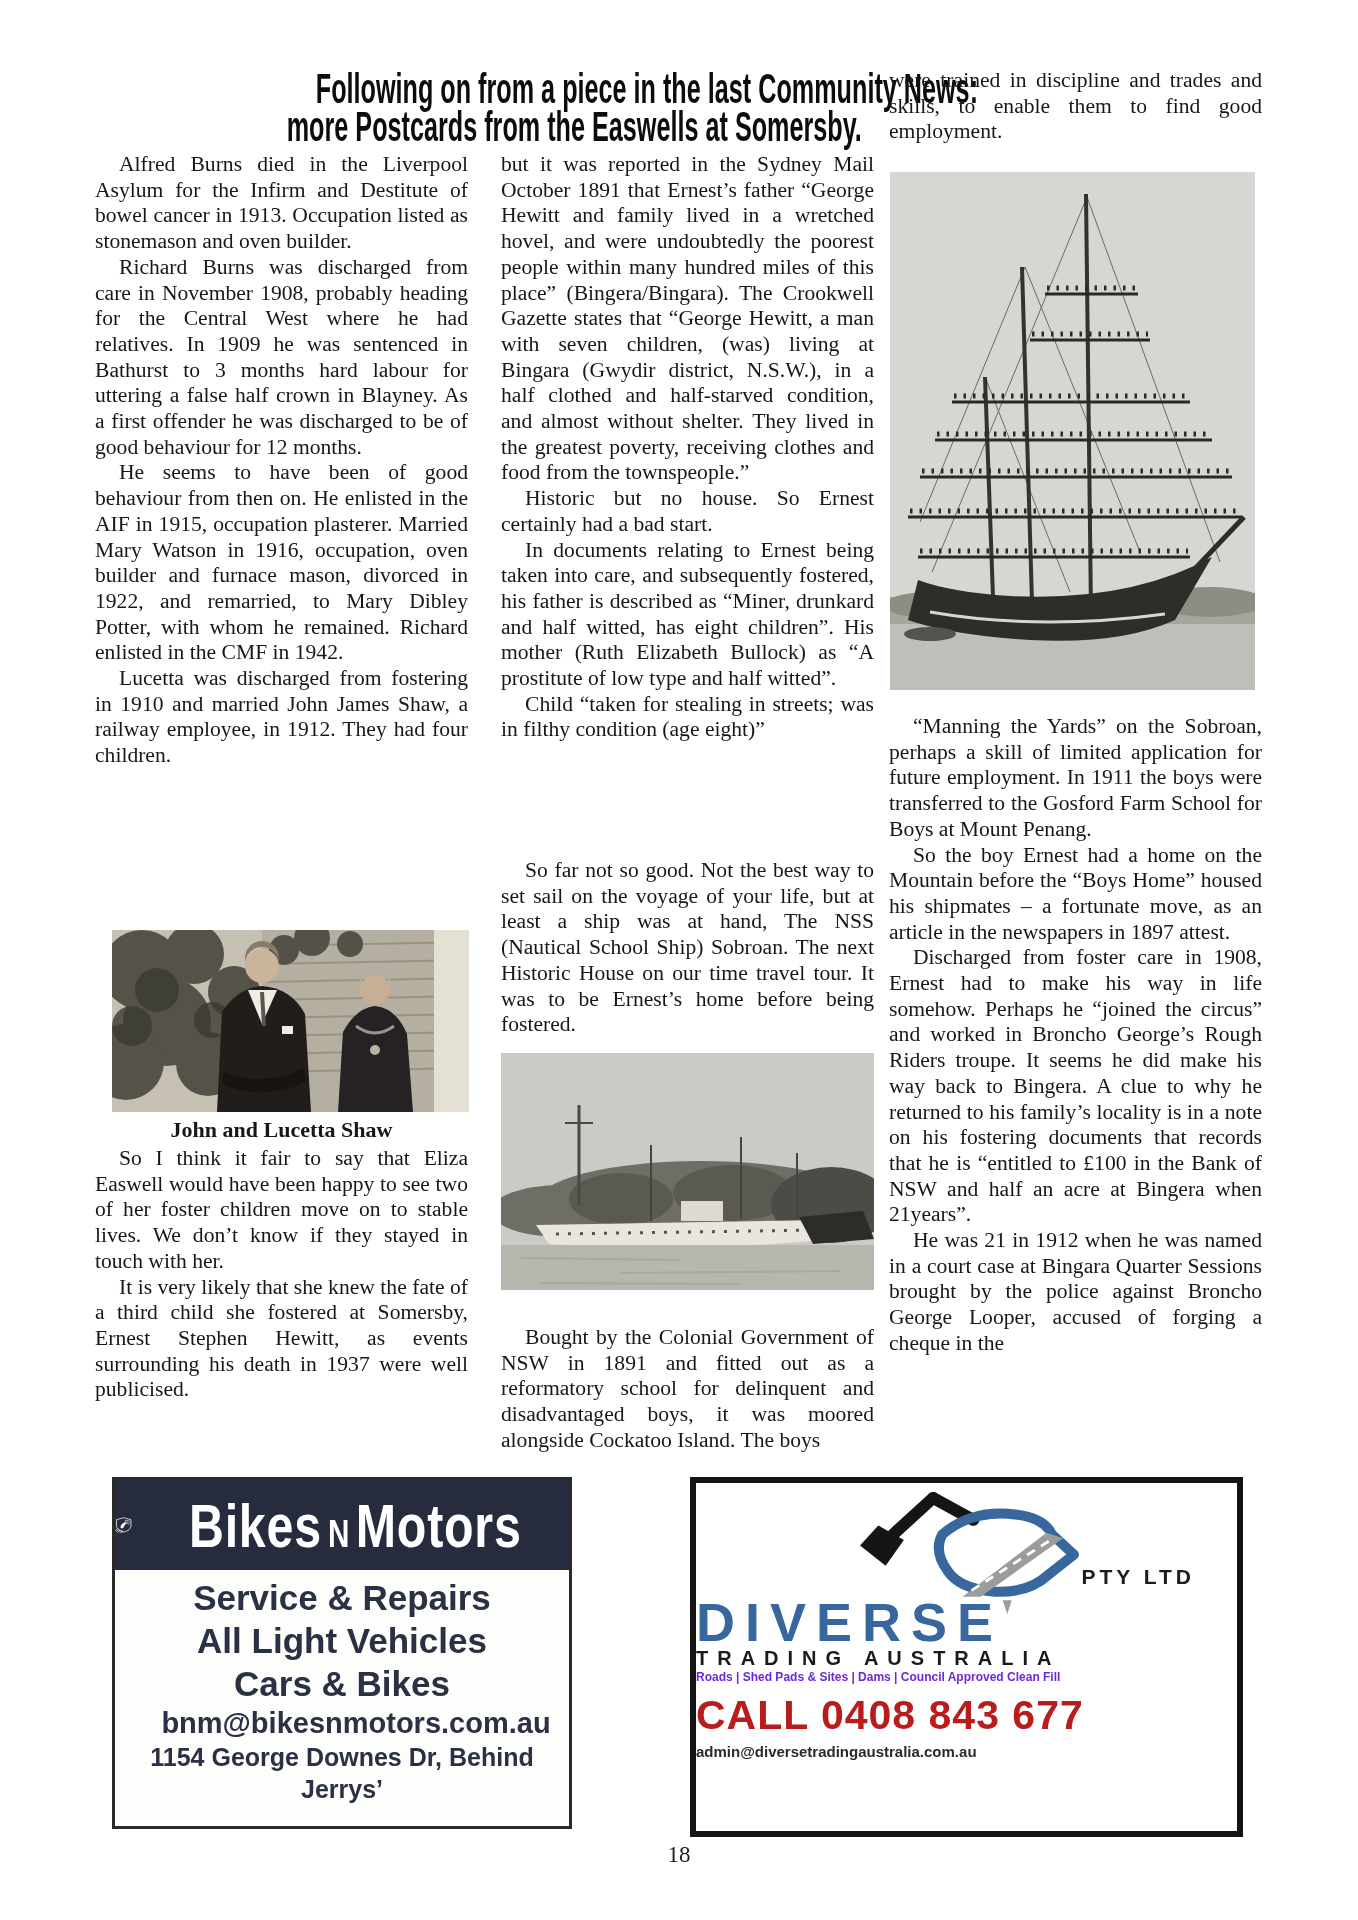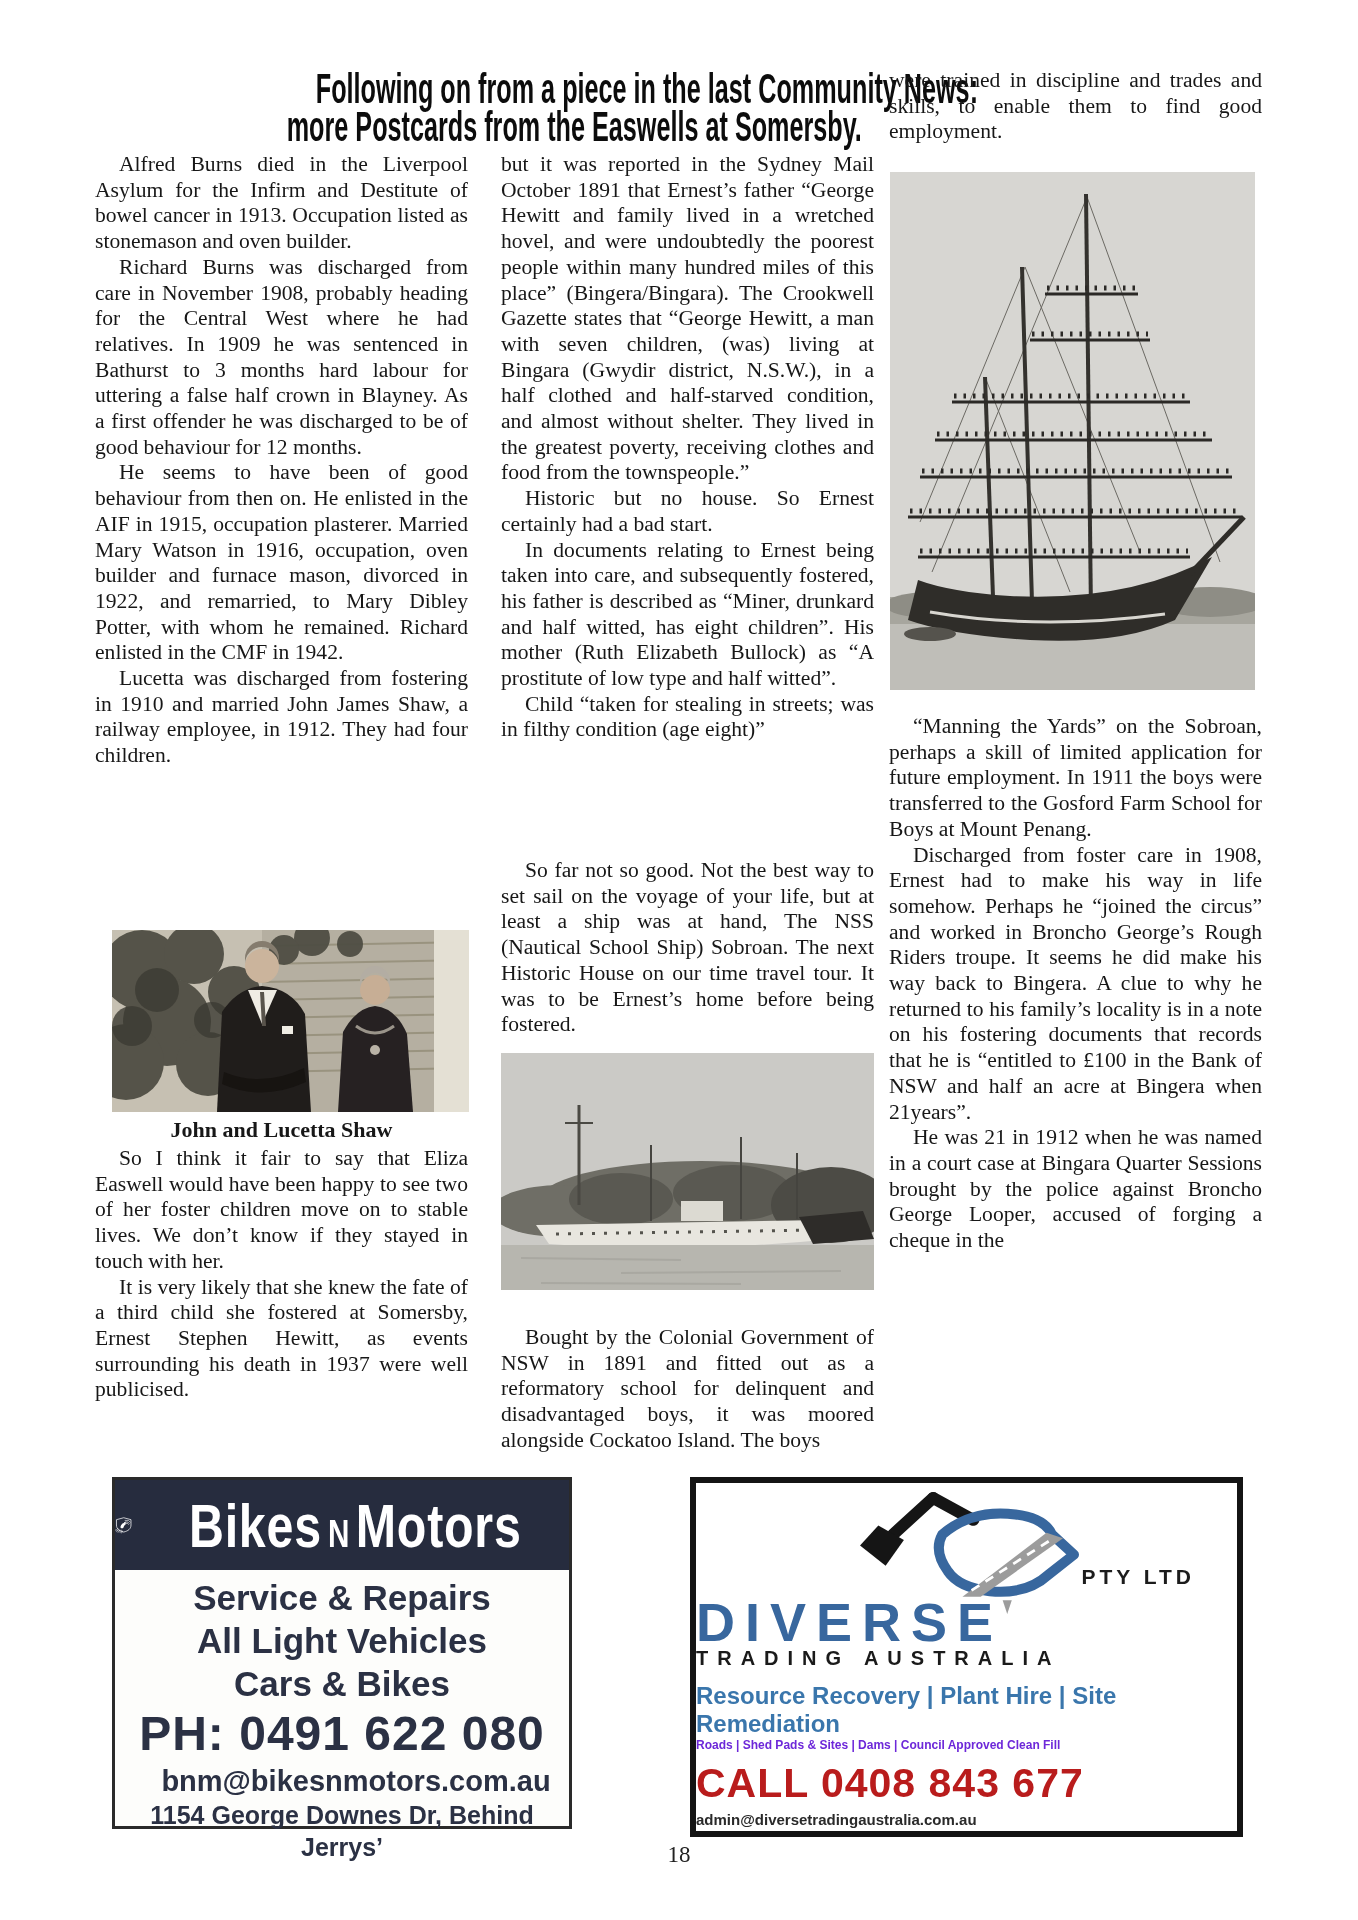--- a/index.html
+++ b/index.html
@@ -211,20 +211,21 @@
       </g>
       <path d="M18 448 Q60 463 140 468 Q230 473 285 448 L322 385 Q240 430 120 424 Q60 420 28 408 Z" fill="#2f2d29"></path>
       <path d="M300 402 L354 345" stroke="#2f2d29" stroke-width="5"></path>
       <path d="M40 440 Q150 459 275 442" stroke="#d8d6d0" stroke-width="3" fill="none"></path>
       <ellipse cx="40" cy="462" rx="26" ry="7" fill="#55534d"></ellipse>
     </svg>
   </figure>
 
   <div class="tblock" style="left:889px;top:714px;">
     <p>“Manning the Yards” on the Sobroan, perhaps a skill of limited application for future employment. In 1911 the boys were transferred to the Gosford Farm School for Boys at Mount Penang.</p>
+    <p>So the boy Ernest had a home on the Mountain before the “Boys Home” housed his shipmates – a fortunate move, as an article in the newspapers in 1897 attest.</p>
     <p>Discharged from foster care in 1908, Ernest had to make his way in life somehow. Perhaps he “joined the circus” and worked in Broncho George’s Rough Riders troupe. It seems he did make his way back to Bingera. A clue to why he returned to his family’s locality is in a note on his fostering documents that records that he is “entitled to £100 in the Bank of NSW and half an acre at Bingera when 21years”.</p>
     <p>He was 21 in 1912 when he was named in a court case at Bingara Quarter Sessions brought by the police against Broncho George Looper, accused of forging a cheque in the</p>
   </div>
 
   <div class="bikes-ad">
     <div class="bikes-head">
       <svg width="72" height="66" viewBox="0 0 72 66">
         <path d="M36 3 L66 11 V33 C66 49 54 58 36 62 C18 58 6 49 6 33 V11 Z" fill="none" stroke="#ffffff" stroke-width="3"></path>
         <path d="M40 14 Q58 10 64 22 M42 20 Q56 18 60 28 M44 26 Q54 25 57 32" stroke="#ffffff" stroke-width="2.5" fill="none"></path>
         <path d="M22 42 Q26 27 38 24 L45 30 Q36 34 34 45 Q28 50 22 42 Z" fill="#ffffff"></path>
@@ -237,42 +238,40 @@
       <div class="bikes-brand">
         <span class="big">Bikes</span>
         <span class="small-n">N</span>
         <span class="big">Motors</span>
       </div>
     </div>
     <div class="bikes-body">
       <div class="bikes-line">Service &amp; Repairs</div>
       <div class="bikes-line">All Light Vehicles</div>
       <div class="bikes-line">Cars &amp; Bikes</div>
-      <div class="bikes-phone">PH: 0491 622 080</div>
       <div class="bikes-email">bnm@bikesnmotors.com.au</div>
       <div class="bikes-address">1154 George Downes Dr, Behind Jerrys’</div>
     </div>
   </div>
 
   <div class="diverse-ad">
     <div class="diverse-logo">
       <svg width="310" height="128" viewBox="0 0 310 140" style="margin:0 auto;display:block;">
         <path d="M118 12 L74 52" stroke="#151515" stroke-width="13" stroke-linecap="round"></path>
         <path d="M118 12 L162 36" stroke="#151515" stroke-width="13" stroke-linecap="round"></path>
         <polygon points="58,42 86,58 66,86 38,64" fill="#151515"></polygon>
         <path d="M128 52 Q160 24 208 30 Q240 34 248 52 L272 74 L244 96 Q220 118 180 114 Q146 110 134 92 Q118 70 128 52 Z" fill="none" stroke="#38679e" stroke-width="11" stroke-linejoin="round"></path>
         <polygon points="150,120 170,120 260,56 242,50" fill="#9c9c9c"></polygon>
         <line x1="160" y1="113" x2="248" y2="57" stroke="#ffffff" stroke-width="3" stroke-dasharray="10 8"></line>
         <polygon points="194,124 204,124 199,139" fill="#9c9c9c"></polygon>
       </svg>
       <div class="diverse-pty">PTY LTD</div>
     </div>
     <div class="diverse-brand">DIVERSE</div>
     <div class="diverse-subbrand">TRADING AUSTRALIA</div>
-    <div class="diverse-services">Resource Recovery | Plant Hire | Site Remediation</div>
     <div class="diverse-subservices">Roads | Shed Pads &amp; Sites | Dams | Council Approved Clean Fill</div>
     <div class="diverse-call">CALL 0408 843 677</div>
     <div class="diverse-email">admin@diversetradingaustralia.com.au</div>
   </div>
 
   <div class="pagenum">18</div>
 
 </div>
 
 </body></html>

